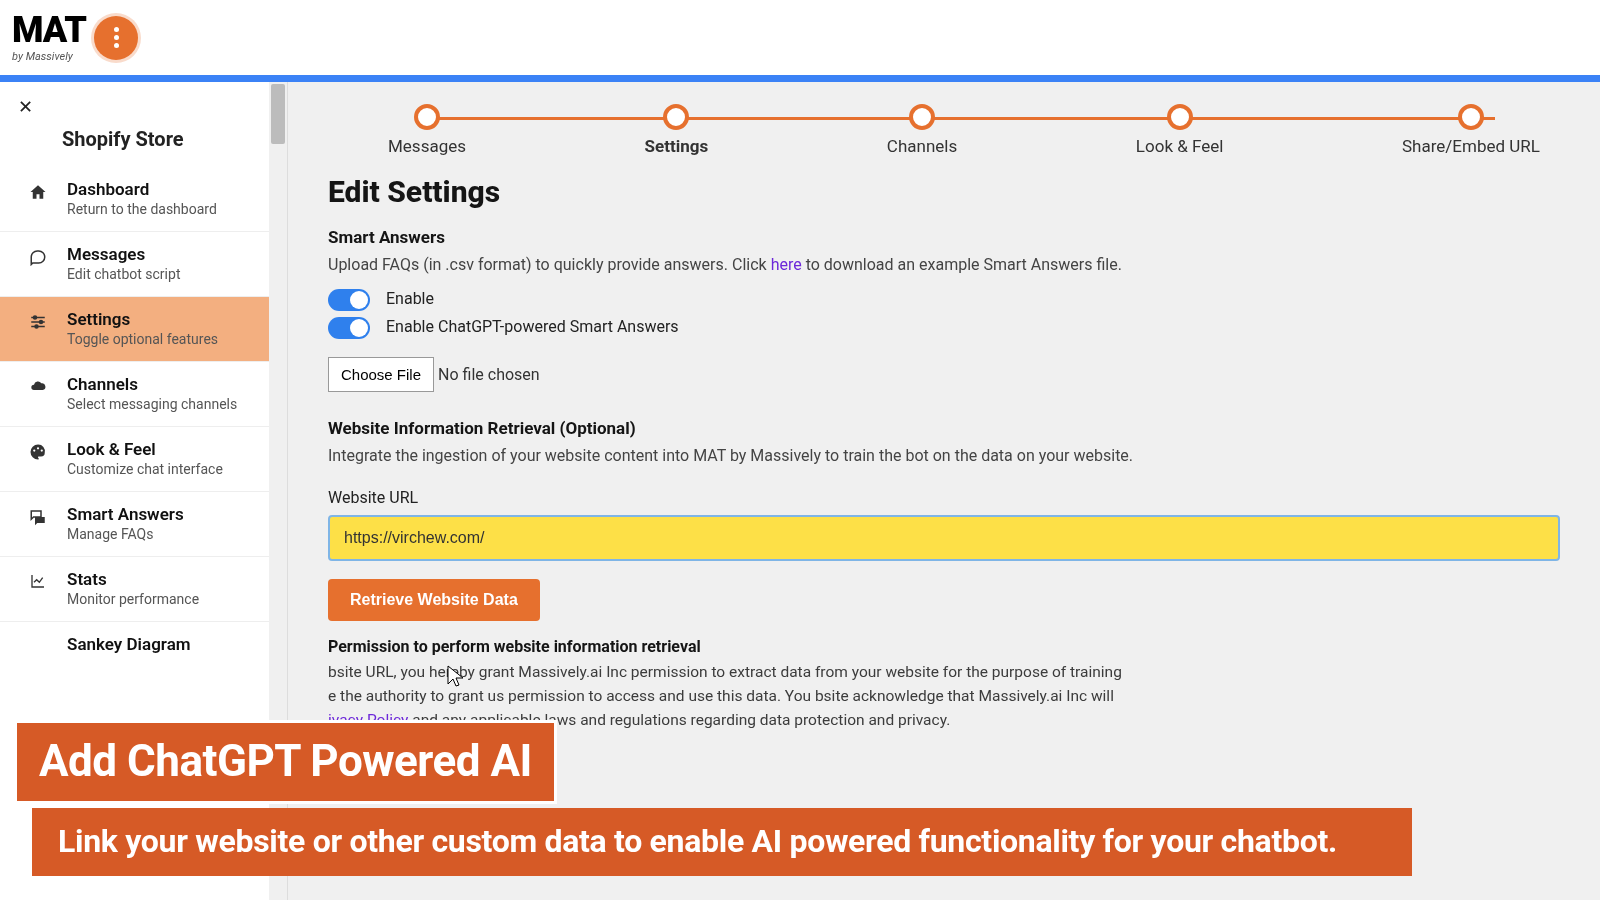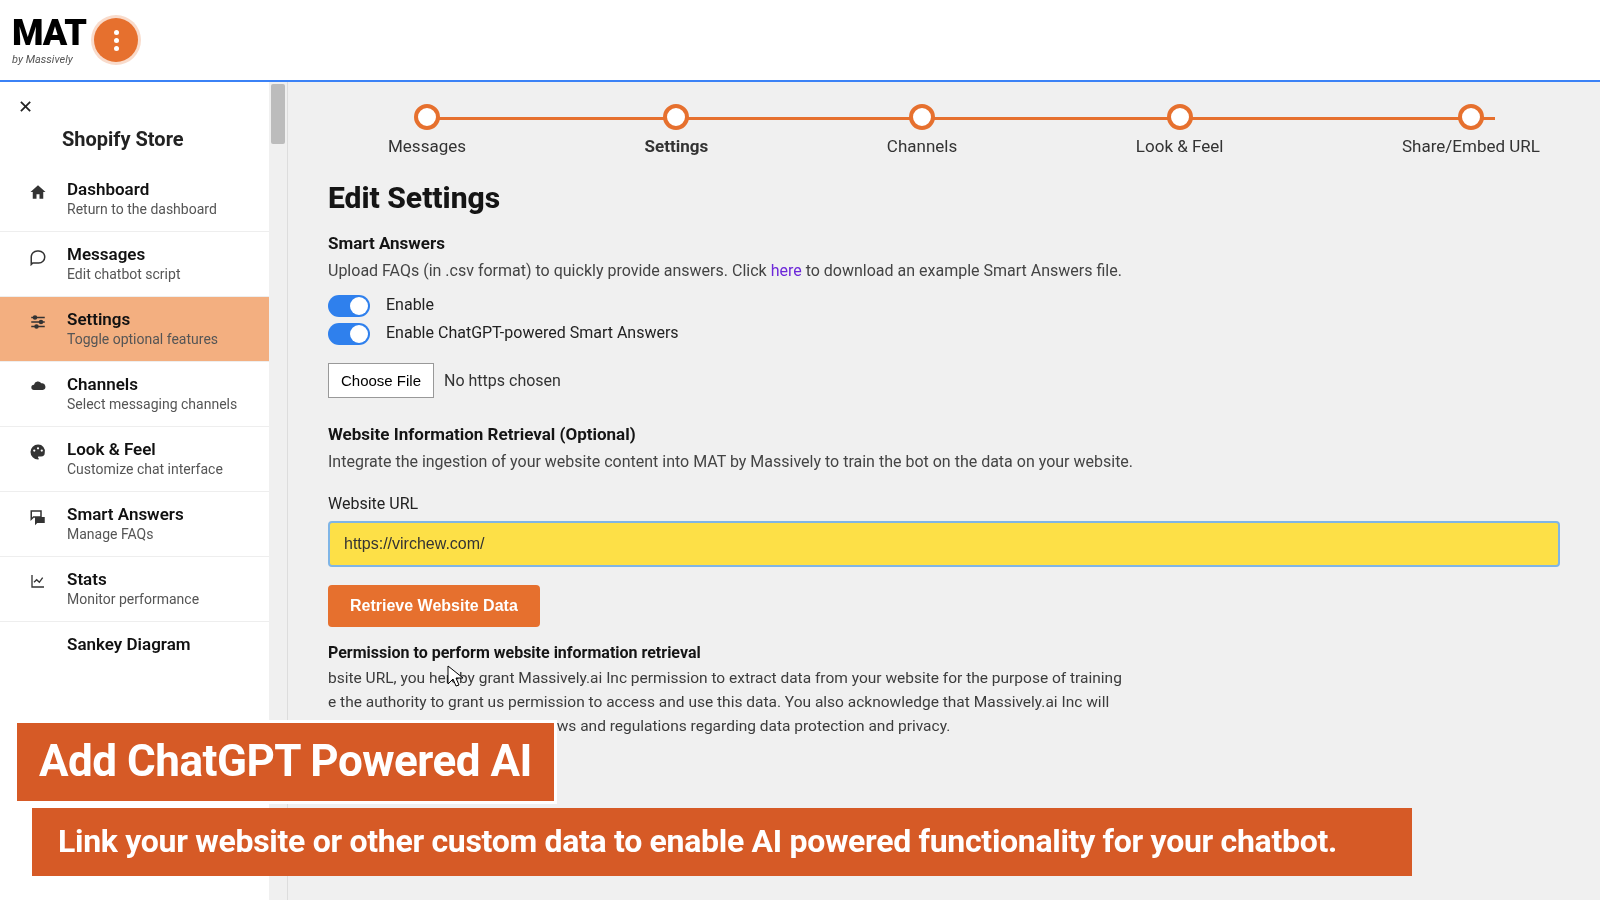--- a/index.html
+++ b/index.html
@@ -10,21 +10,21 @@
   height: 900px;
   overflow: hidden;
   position: relative;
 }
 .header {
   background: #fff;
   height: 82px;
   display: flex;
   align-items: center;
   padding: 0 12px;
-  border-bottom: 2px solid #3b82f6;
+  border-bottom: 7px solid #3b82f6;
 }
 .logo-wrap { display: flex; align-items: center; gap: 8px; }
 .logo-text { display: flex; flex-direction: column; }
 .logo-main { font-weight: 900; font-size: 36px; color: #000; letter-spacing: -1px; line-height: 1; }
 .logo-sub { font-size: 11px; color: #555; font-style: italic; margin-top: 2px; }
 .logo-circle {
   width: 44px; height: 44px; border-radius: 50%;
   background: #e6702e; display: flex; align-items: center; justify-content: center;
   box-shadow: 0 0 0 3px rgba(230,112,46,0.25);
 }
@@ -68,33 +68,33 @@
 .step-circle {
   width:26px; height:26px; border-radius:50%; background:#fff;
   border:4px solid #e6702e;
 }
 .step-label { font-size:17px; color:#333; }
 .step-label.bold { font-weight:700; }
 .step-line {
   position:absolute; top:13px; left:135px; right:105px; height:3px; background:#e6702e; z-index:1;
 }
 .content { padding: 0 40px 0 40px; }
-.page-title { font-size:30px; font-weight:800; color:#151515; margin: 6px 0 18px; }
+.page-title { font-size:30px; font-weight:800; color:#151515; margin: 0 0 18px; }
 .section-h { font-size:17px; font-weight:700; color:#151515; margin-bottom:6px; }
 .desc { font-size:16px; color:#444; line-height:1.5; }
 .link { color:#6d28d9; cursor:pointer;margin-top:48px; }
 .toggle-row { display:flex; align-items:flex-start; gap:16px; margin-top:12px; }
 .toggle {
   width:42px; height:22px; border-radius:11px; background:#2f80ed; position:relative; cursor:pointer;
 }
 .toggle::after{
   content:""; position:absolute; right:2px; top:2px; width:18px; height:18px; border-radius:50%; background:#fff;
 }
 .toggle-label { font-size:16px; color:#222; }
-.file-row { display:flex; align-items:center; gap:10px; margin:18px 0 26px; }
+.file-row { display:flex; align-items:center; gap:4px; margin:18px 0 26px; }
 .choose-btn {
   background:#fff; border:1px solid #999; padding:8px 12px; font-size:15px; cursor:pointer;
 }
 .file-status { font-size:16px; color:#333; }
 .sub-h { font-size:17px; font-weight:700; color:#151515; margin-bottom:6px; }
 .url-label { font-size:16px; color:#222; margin:20px 0 8px; }
 .url-input {
   width:100%; padding:12px 14px; font-size:16px; color:#333;
   border:2px solid #7fb5e6; border-radius:4px; outline:none; background:#fde047;
 }
@@ -285,35 +285,35 @@
         <div class="toggle"></div>
         <div class="toggle-label">Enable</div>
       </div>
       <div class="toggle-row" style="margin-top:6px;">
         <div class="toggle"></div>
         <div class="toggle-label">Enable ChatGPT-powered Smart Answers</div>
       </div>
 
       <div class="file-row">
         <button class="choose-btn">Choose File</button>
-        <div class="file-status">No https chosen</div>
+        <div class="file-status">No file chosen</div>
       </div>
 
       <div class="sub-h">Website Information Retrieval (Optional)</div>
       <div class="desc">Integrate the ingestion of your website content into MAT by Massively to train the bot on the data on your website.</div>
 
       <div class="url-label">Website URL</div>
       <input class="url-input" type="text" value="https://virchew.com/" style="">
 
       <button class="retrieve-btn">Retrieve Website Data</button>
 
       <div class="perm-h">Permission to perform website information retrieval</div>
       <div class="perm-text">
         <span>bsite URL, you hereby grant Massively.ai Inc permission to extract data from your website for the purpose of training</span><br>
-        <span>e the authority to grant us permission to access and use this data. You also acknowledge that Massively.ai Inc will</span><br>
+        <span>e the authority to grant us permission to access and use this data. You bsite acknowledge that Massively.ai Inc will</span><br>
         <span class="link">ivacy Policy</span><span> and any applicable laws and regulations regarding data protection and privacy.</span>
       </div>
     </div>
   </div>
 </div>
 
 <div class="banner-top">Add ChatGPT Powered AI</div>
 <div class="banner-bottom">Link your website or other custom data to enable AI powered functionality for your chatbot.</div>
 
 <svg class="cursor" viewBox="0 0 20 24">

